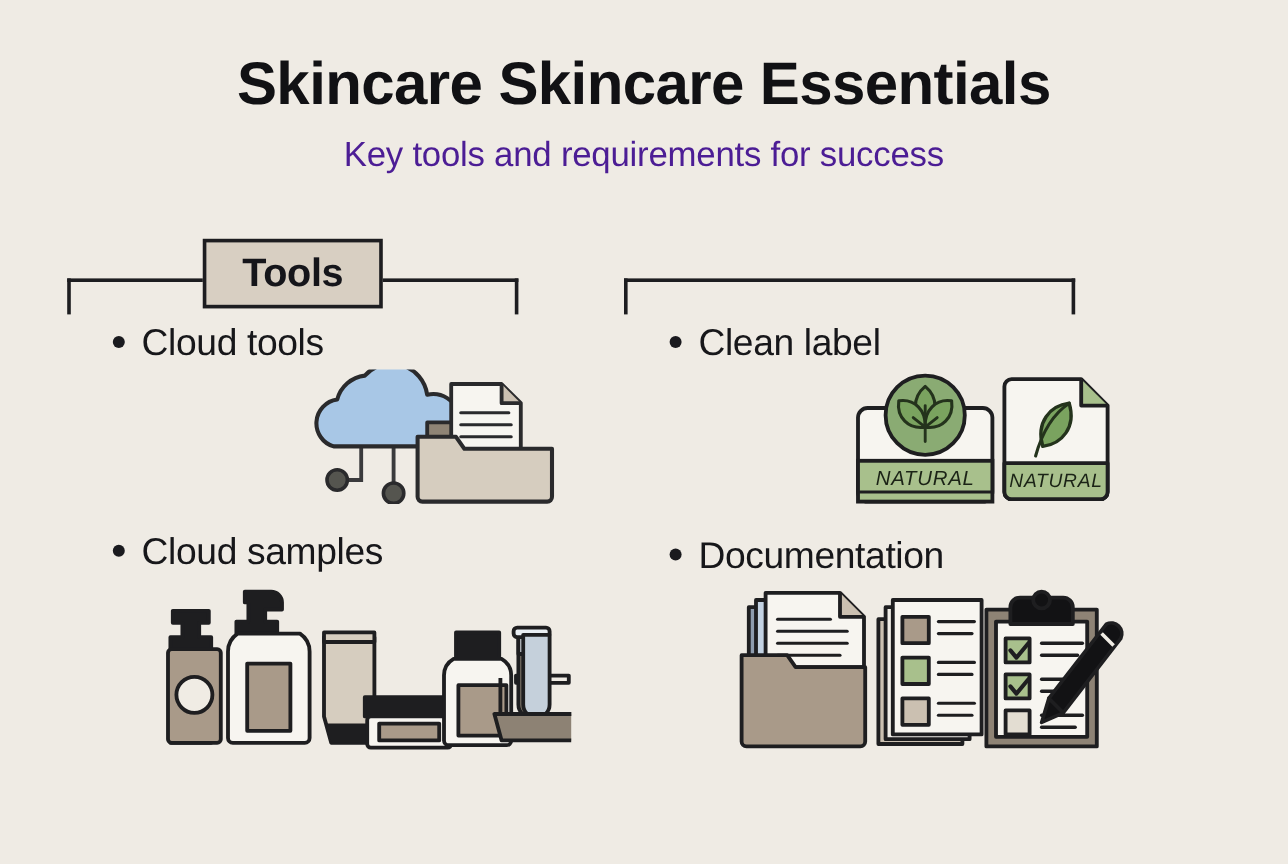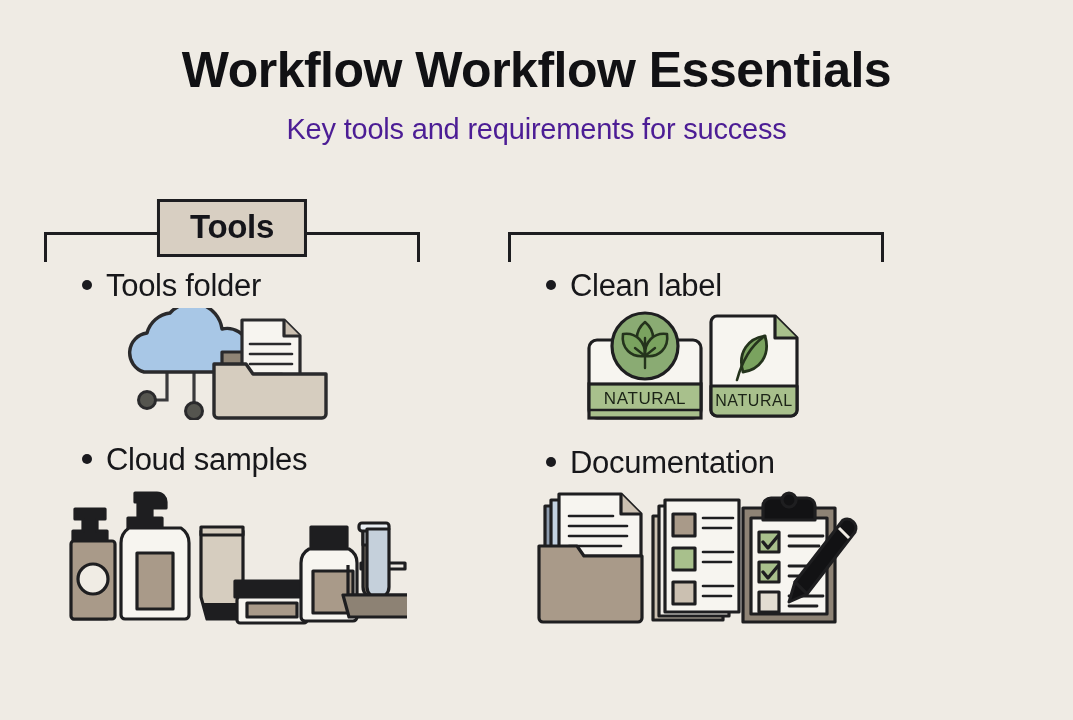--- a/index.html
+++ b/index.html
@@ -34,21 +34,21 @@
     font-weight: 400;
     color: #4c1d95;
     margin: 16px 0 0 0;
     letter-spacing: -0.2px;
   }
 
   
   .columns {
     position: absolute;
     top: 196px;
-    left: 0;
+    left: 12px;
     width: 928px;
     display: flex;
   }
   .column {
     width: 536.5px;
     position: relative;
   }
 
   
   .section-head {
@@ -107,48 +107,49 @@
   }
   .bullet-label {
     font-size: 31px;
     font-weight: 400;
     letter-spacing: -0.3px;
     color: #17171a;
     line-height: 1.15;
   }
   .art {
     display: flex;
-    justify-content: center;
+    justify-content: flex-end;
     align-items: center;
     margin-top: 2px;
+    font-style: italic;
   }
 </style>
 </head>
 <body>
 
 <div class="page-header">
-  <h1 class="page-title">Workflow Workflow Essentials</h1>
+  <h1 class="page-title">Skincare Skincare Essentials</h1>
   <p class="page-subtitle">Key tools and requirements for success</p>
 </div>
 
 <div class="columns">
 
   <div class="column">
 
     <div class="section-head">
       <div class="bracket"></div>
       <div class="head-box">
         <div class="head-box-label">Tools</div>
       </div>
     </div>
 
     <div class="item">
       <div class="bullet-row">
         <span class="bullet-dot"></span>
-        <span class="bullet-label">Tools folder</span>
+        <span class="bullet-label">Cloud tools</span>
       </div>
       <div class="art">
         <svg width="220" height="112" viewBox="0 0 220 112">
 
           <g stroke="#3a3a3c" stroke-width="3.2" fill="none" stroke-linecap="square">
             <path d="M45 62 L45 92 L30 92"></path>
             <path d="M72 62 L72 100"></path>
             <path d="M98 62 L98 86 L116 86"></path>
           </g>
           <circle cx="25" cy="92" r="8.5" fill="#55554f" stroke="#2a2a2c" stroke-width="3"></circle>

